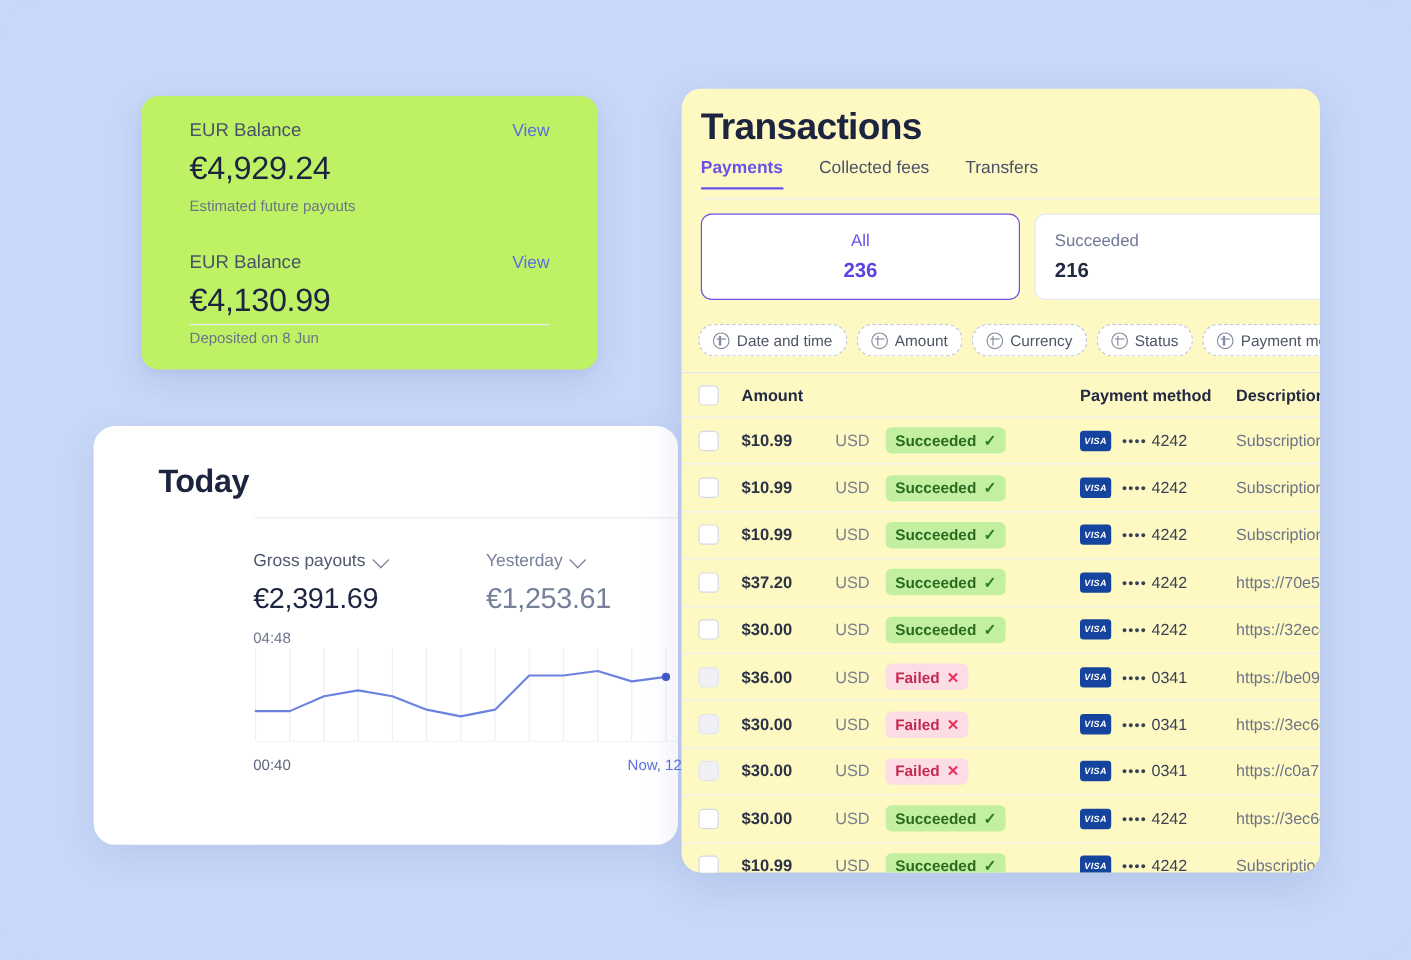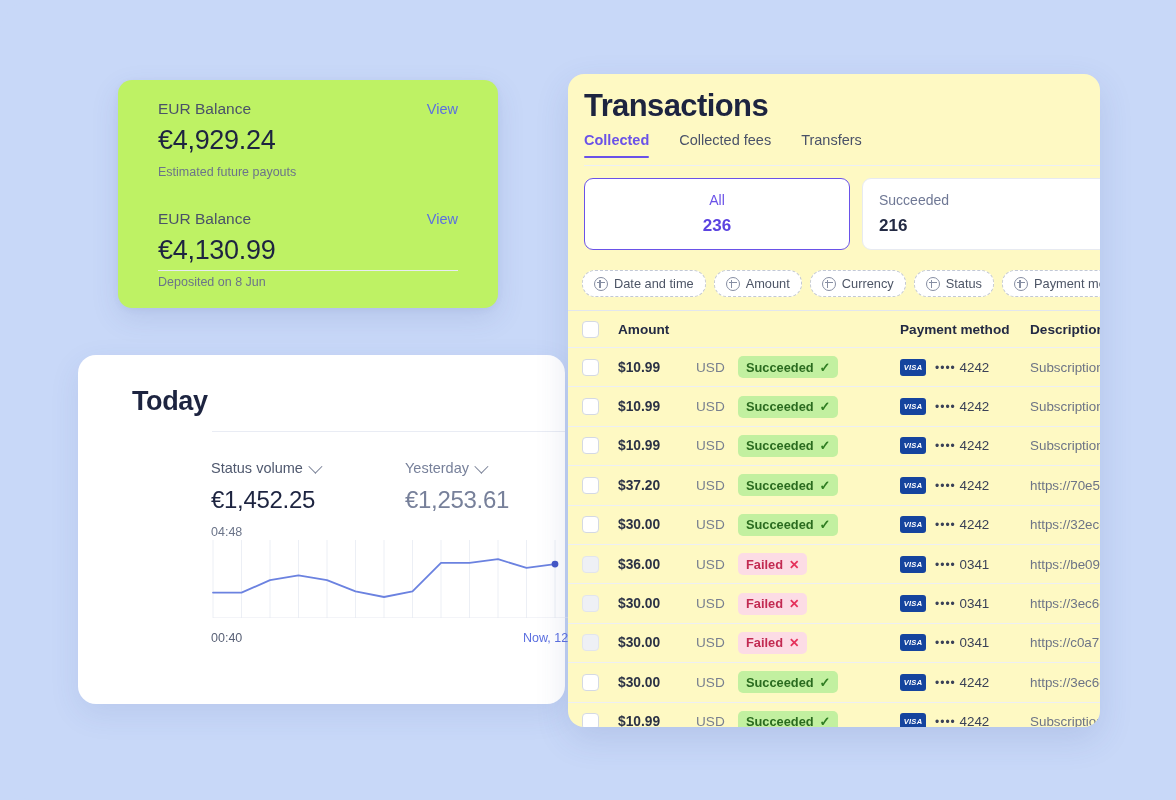--- a/index.html
+++ b/index.html
@@ -288,24 +288,24 @@
       <div class="bal-sub">Deposited on 8 Jun</div>
     </div>
   </div>
 
   <div id="today-card">
     <div id="today-title">Today</div>
     <div id="today-divider"></div>
 
     <div class="metric" id="metric-gross">
       <div class="metric-head">
-        <span>Status volume</span>
+        <span>Gross payouts</span>
         <span class="chev"></span>
       </div>
-      <div class="metric-value">€1,452.25</div>
+      <div class="metric-value">€2,391.69</div>
     </div>
 
     <div class="metric" id="metric-yesterday">
       <div class="metric-head muted">
         <span>Yesterday</span>
         <span class="chev"></span>
       </div>
       <div class="metric-value muted">€1,253.61</div>
     </div>
 
@@ -340,21 +340,21 @@
       <span id="chart-x-start">00:40</span>
       <span id="chart-x-now">Now, 12:00</span>
     </div>
   </div>
 
   <div id="tx-card">
     <div id="tx-title">Transactions</div>
 
     <div id="tx-tabs">
       <div class="tx-tab active">
-        <span>Collected</span>
+        <span>Payments</span>
       </div>
       <div class="tx-tab">
         <span>Collected fees</span>
       </div>
       <div class="tx-tab">
         <span>Transfers</span>
       </div>
     </div>
     <div id="tx-tabs-rule"></div>
 

